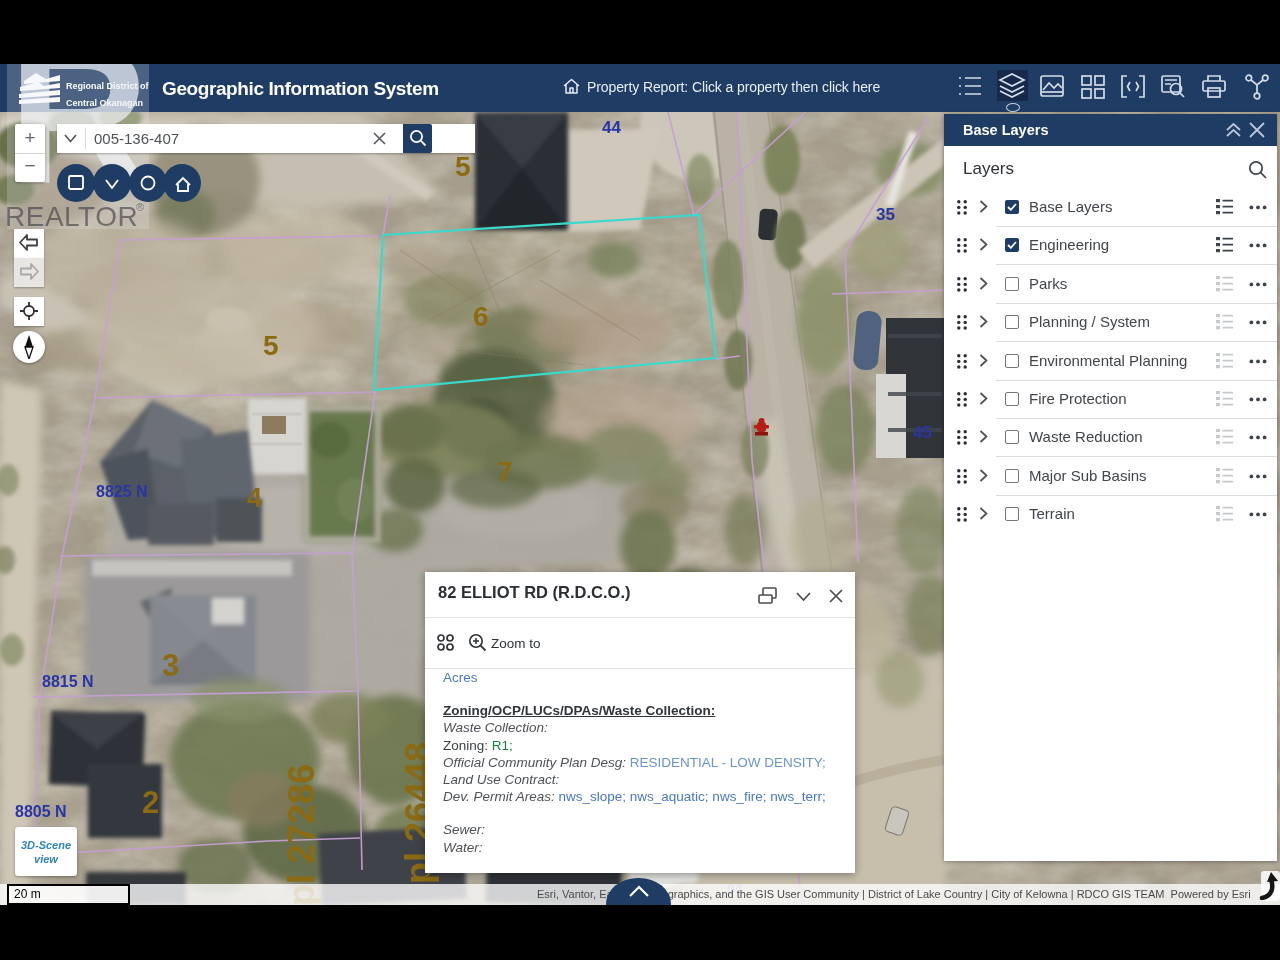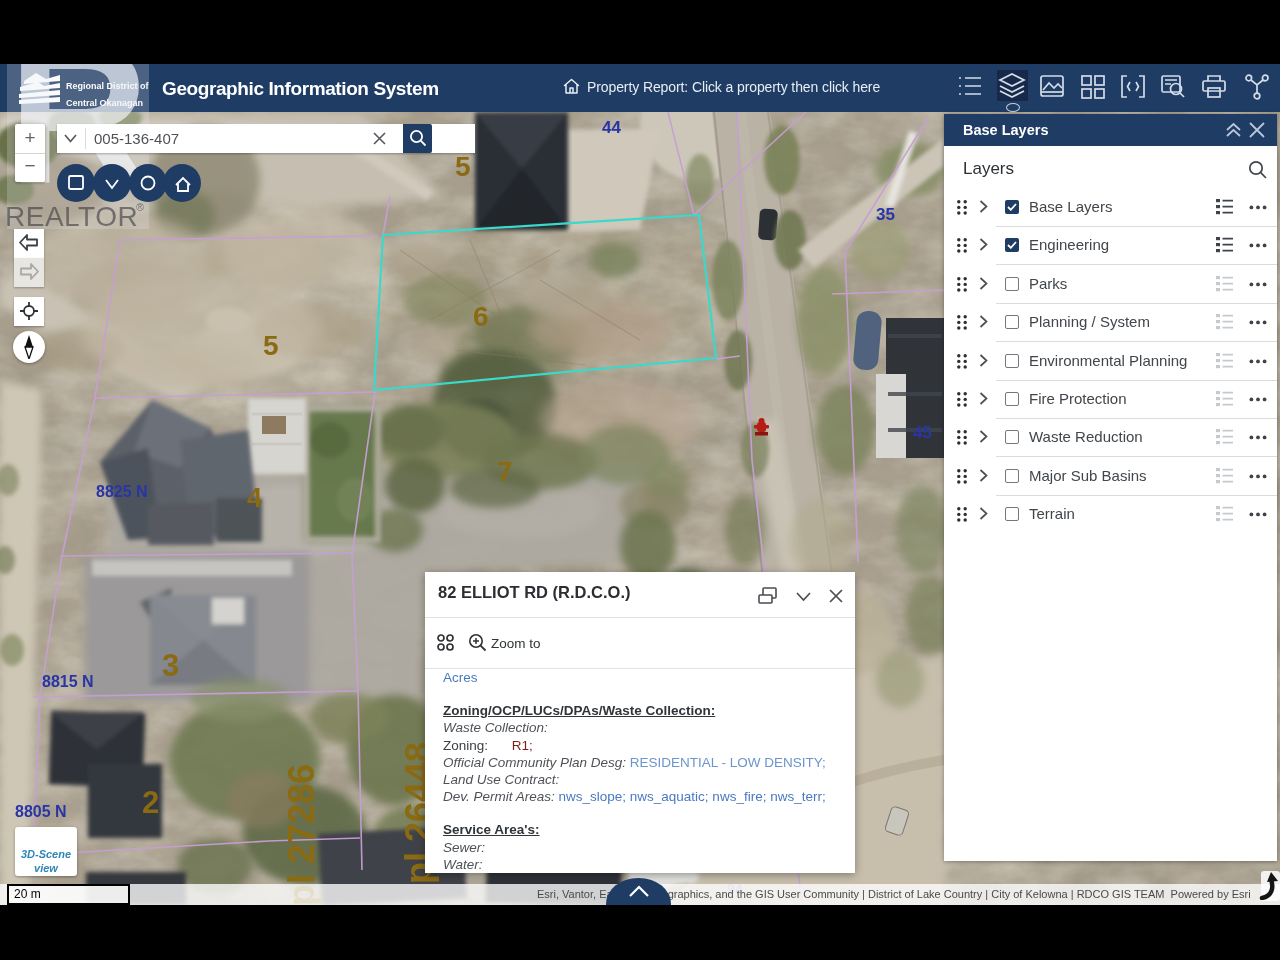--- a/index.html
+++ b/index.html
@@ -42,21 +42,21 @@
   .ldiv{position:absolute;left:996px;width:281px;height:1px;background:#dcdcdc;}
   
   #popup{left:425px;top:572px;width:430px;height:301px;background:#fff;box-shadow:0 2px 8px rgba(0,0,0,.35);}
   
   #attrib{left:0px;top:884px;width:1280px;height:21px;background:rgba(255,255,255,.78);}
   #attrib span{position:absolute;top:4px;font-size:11px;color:#4a4a4a;white-space:nowrap;}
   #scalebar{left:7px;top:884px;width:119px;height:17px;background:rgba(255,255,255,.6);border:2px solid #000;}
   #scalebar span{position:absolute;left:5px;top:1px;font-size:12px;color:#000;}
   #btab{left:606px;top:878px;width:65px;height:40px;background:#1e3c64;border-radius:32px 32px 0 0/26px 26px 0 0;}
   #btn3d{left:15px;top:827px;width:62px;height:49px;background:#fff;border-radius:3px;box-shadow:0 1px 3px rgba(0,0,0,.35);
-     color:#2e86b8;font-size:11px;font-weight:bold;font-style:italic;text-align:center;line-height:14px;padding-top:20px;box-sizing:border-box;}
+     color:#2e86b8;font-size:11px;font-weight:bold;font-style:italic;text-align:center;line-height:14px;padding-top:11px;box-sizing:border-box;}
 </style>
 </head>
 <body>
 <div id="stage">
 
   <svg class="abs" style="left:0;top:112px" width="1280" height="793" viewBox="0 0 1280 793">
   <defs>
     <filter id="b2" x="-50%" y="-50%" width="200%" height="200%">
           <feGaussianBlur stdDeviation="2"></feGaussianBlur>
         </filter>
@@ -768,26 +768,25 @@
       <path d="M5,8 L11,8 M8,5 L8,11" stroke="#2e3236" stroke-width="1.5"></path>
       <path d="M12.6,12.6 L17.5,17.5" stroke="#2e3236" stroke-width="1.8"></path>
     </svg>
     <div style="position:absolute;left:66px;top:64px;font-size:13.5px;color:#2f3438;">Zoom to</div>
     <div style="position:absolute;left:0;top:96px;width:430px;height:1px;background:#e2e2e2;"></div>
     <div style="position:absolute;left:18px;top:97px;width:400px;font-size:13.5px;line-height:17.2px;color:#4e5257;">
       <div style="color:#4a79c0;">Acres</div>
       <div style="height:16px;"></div>
       <div style="color:#30353a;font-weight:bold;text-decoration:underline;">Zoning/OCP/LUCs/DPAs/Waste Collection:</div>
       <div style="font-style:italic;">Waste Collection:</div>
-      <div><span style="color:#3c4145;">Zoning:</span> <span style="color:#7f1d1d;margin-left:20px;">R1;</span></div>
+      <div><span style="color:#3c4145;">Zoning:</span> <span style="color:#15803d;">R1;</span></div>
       <div style="font-style:italic;">Official Community Plan Desg: <span style="color:#6b95cc;font-style:normal;">RESIDENTIAL - LOW DENSITY;</span></div>
       <div style="font-style:italic;">Land Use Contract:</div>
       <div style="font-style:italic;">Dev. Permit Areas: <span style="color:#4a79c0;font-style:normal;">nws_slope; nws_aquatic; nws_fire; nws_terr;</span></div>
       <div style="height:16px;"></div>
-      <div style="color:#30353a;font-weight:bold;text-decoration:underline;">Service Area's:</div>
       <div style="font-style:italic;">Sewer:</div>
       <div style="font-style:italic;">Water:</div>
     </div>
   </div>
 
   <div class="abs" id="btn3d">3D-Scene<br>view</div>
   <div class="abs" id="attrib">
       <span style="left:537px;">Esri, Vantor, Earthstar Geographics, and the GIS User Community | District of Lake Country | City of Kelowna | RDCO GIS TEAM&nbsp;&nbsp;Powered by Esri</span>
     </div>
   <div class="abs" id="btab">

